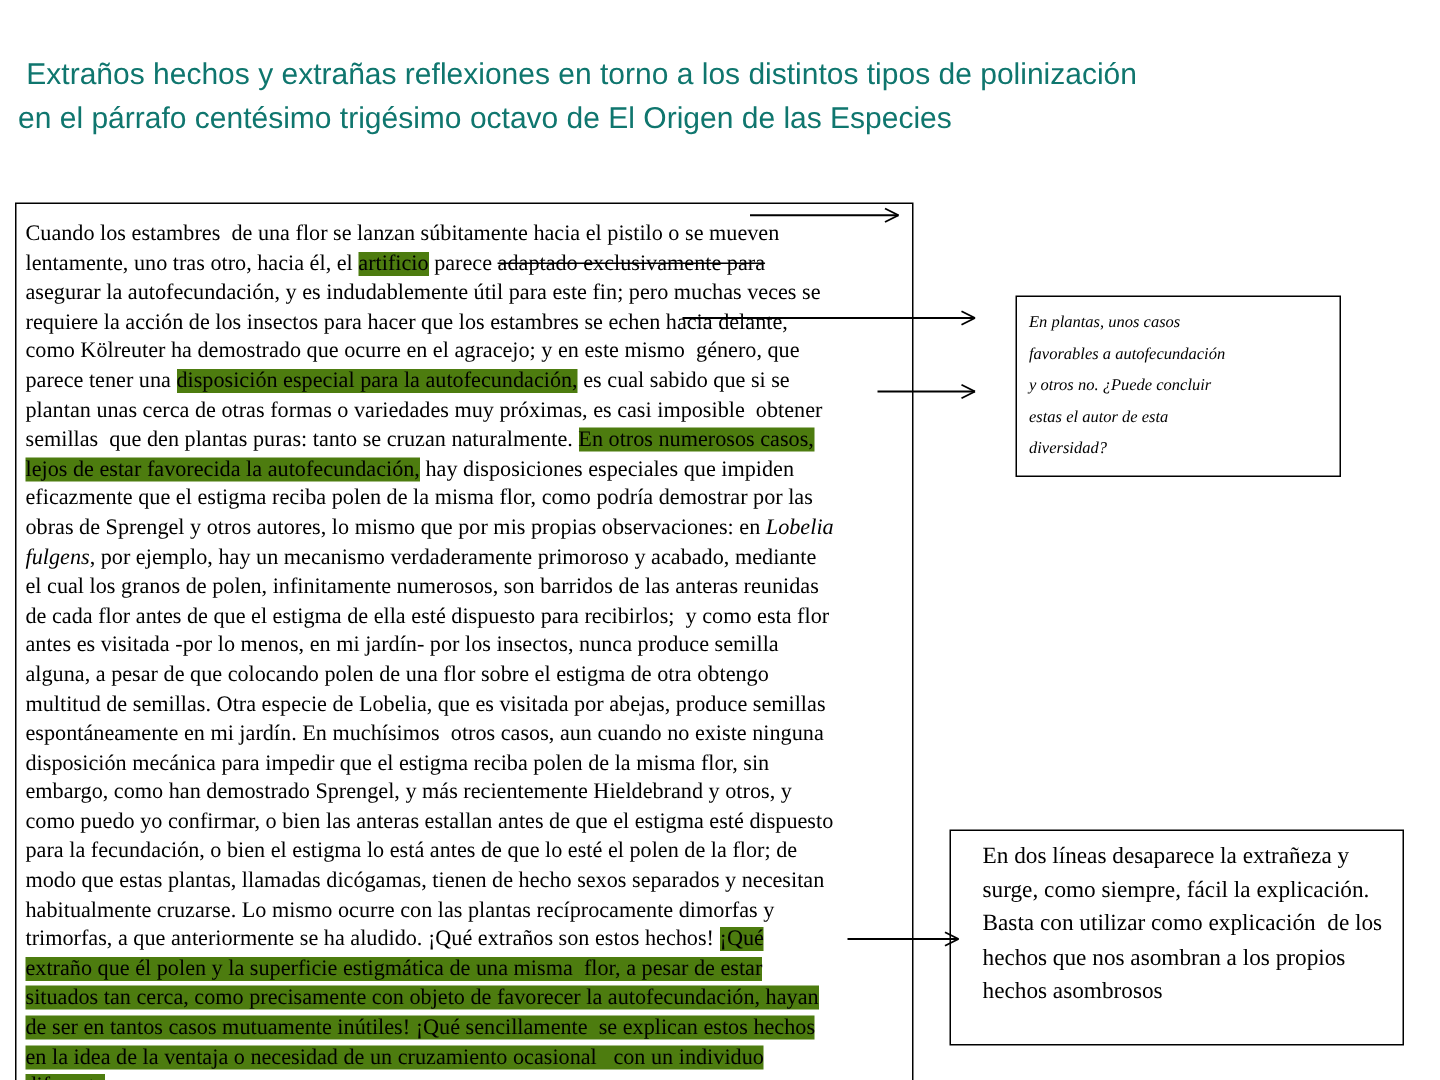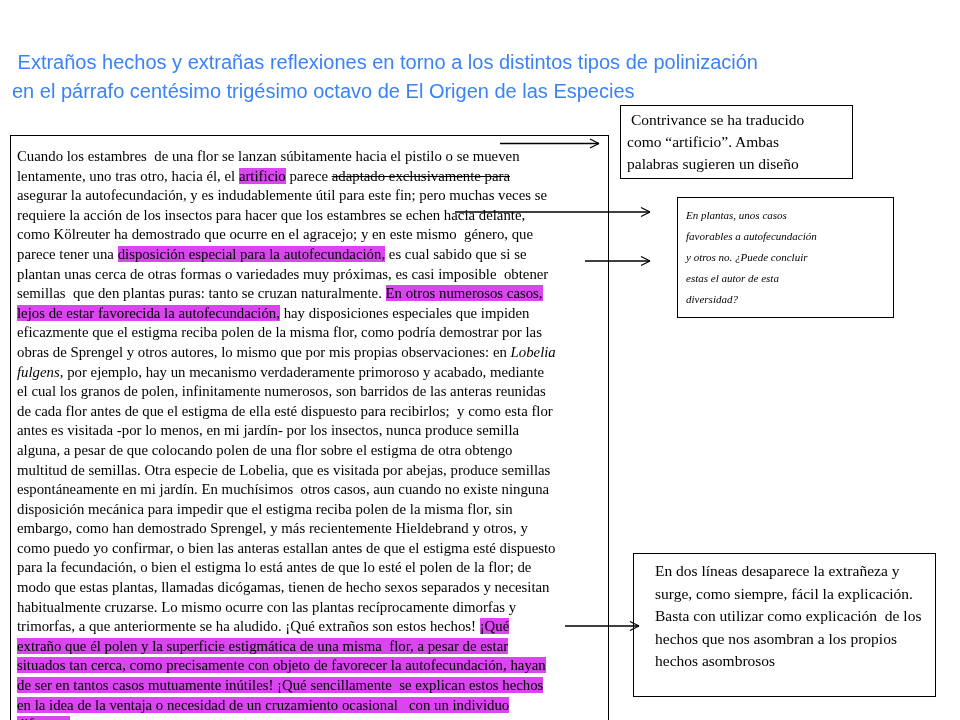--- a/index.html
+++ b/index.html
@@ -1,28 +1,28 @@
 <!DOCTYPE html>
 <html><head>
 <meta charset="utf-8">
 <style>
   html,body{margin:0;padding:0;background:#ffffff;}
   #slide{position:relative;width:960px;height:720px;background:#ffffff;overflow:hidden;
          font-family:"Liberation Serif","DejaVu Serif",serif;color:#000;}
   
   #title{position:absolute;left:12px;top:36px;width:930px;
          font-family:"Liberation Sans","DejaVu Sans",sans-serif;
-         font-size:20px;line-height:29px;color:#3b82f6;margin-top:12px;}
+         font-size:20px;line-height:29px;color:#0f766e;}
   #title .trow{white-space:pre;}
   
   #main-box{position:absolute;left:10px;top:103px;width:597px;height:603px;
             border:1px solid #000;background:#fff;margin-top:32px;}
   #main-text{position:absolute;left:6px;top:11px;width:588px;}
   .tline{height:19.6px;line-height:19.6px;font-size:14.8px;white-space:pre;}
-  .hl{background:#d946ef;}
+  .hl{background:#4d7c0f;}
   .strike{text-decoration:line-through;}
   .it{font-style:italic;}
   
   .note{position:absolute;border:1px solid #000;background:#fff;}
   .note .tline{white-space:pre;}
   #note-contrivance{left:620px;top:105px;width:231px;height:72px;}
   #note-contrivance .inner{position:absolute;left:6px;top:3px;}
   #note-contrivance .tline{height:22px;line-height:22px;font-size:15.5px;}
   #note-diversity{left:677px;top:197px;width:215px;height:119px;}
   #note-diversity .inner{position:absolute;left:8px;top:7px;}
@@ -71,27 +71,20 @@
         <div class="tline"><span>habitualmente cruzarse. Lo mismo ocurre con las plantas recíprocamente dimorfas y</span></div>
         <div class="tline"><span>trimorfas, a que anteriormente se ha aludido. ¡Qué extraños son estos hechos! </span><span class="hl">¡Qué</span></div>
         <div class="tline"><span class="hl">extraño que él polen y la superficie estigmática de una misma  flor, a pesar de estar</span></div>
         <div class="tline"><span class="hl">situados tan cerca, como precisamente con objeto de favorecer la autofecundación, hayan</span></div>
         <div class="tline"><span class="hl">de ser en tantos casos mutuamente inútiles! ¡Qué sencillamente  se explican estos hechos</span></div>
         <div class="tline"><span class="hl">en la idea de la ventaja o necesidad de un cruzamiento ocasional   con un individuo</span></div>
         <div class="tline"><span class="hl">diferente</span></div>
       </div>
   </div>
 
-  <div id="note-contrivance" class="note">
-    <div class="inner">
-        <div class="tline"><span> Contrivance se ha traducido</span></div>
-        <div class="tline"><span>como “artificio”. Ambas</span></div>
-        <div class="tline"><span>palabras sugieren un diseño</span></div>
-      </div>
-  </div>
 
   <div id="note-diversity" class="note">
     <div class="inner">
         <div class="tline"><span>En plantas, unos casos</span></div>
         <div class="tline"><span>favorables a autofecundación</span></div>
         <div class="tline"><span>y otros no. ¿Puede concluir</span></div>
         <div class="tline"><span>estas el autor de esta</span></div>
         <div class="tline"><span>diversidad?</span></div>
       </div>
   </div>

